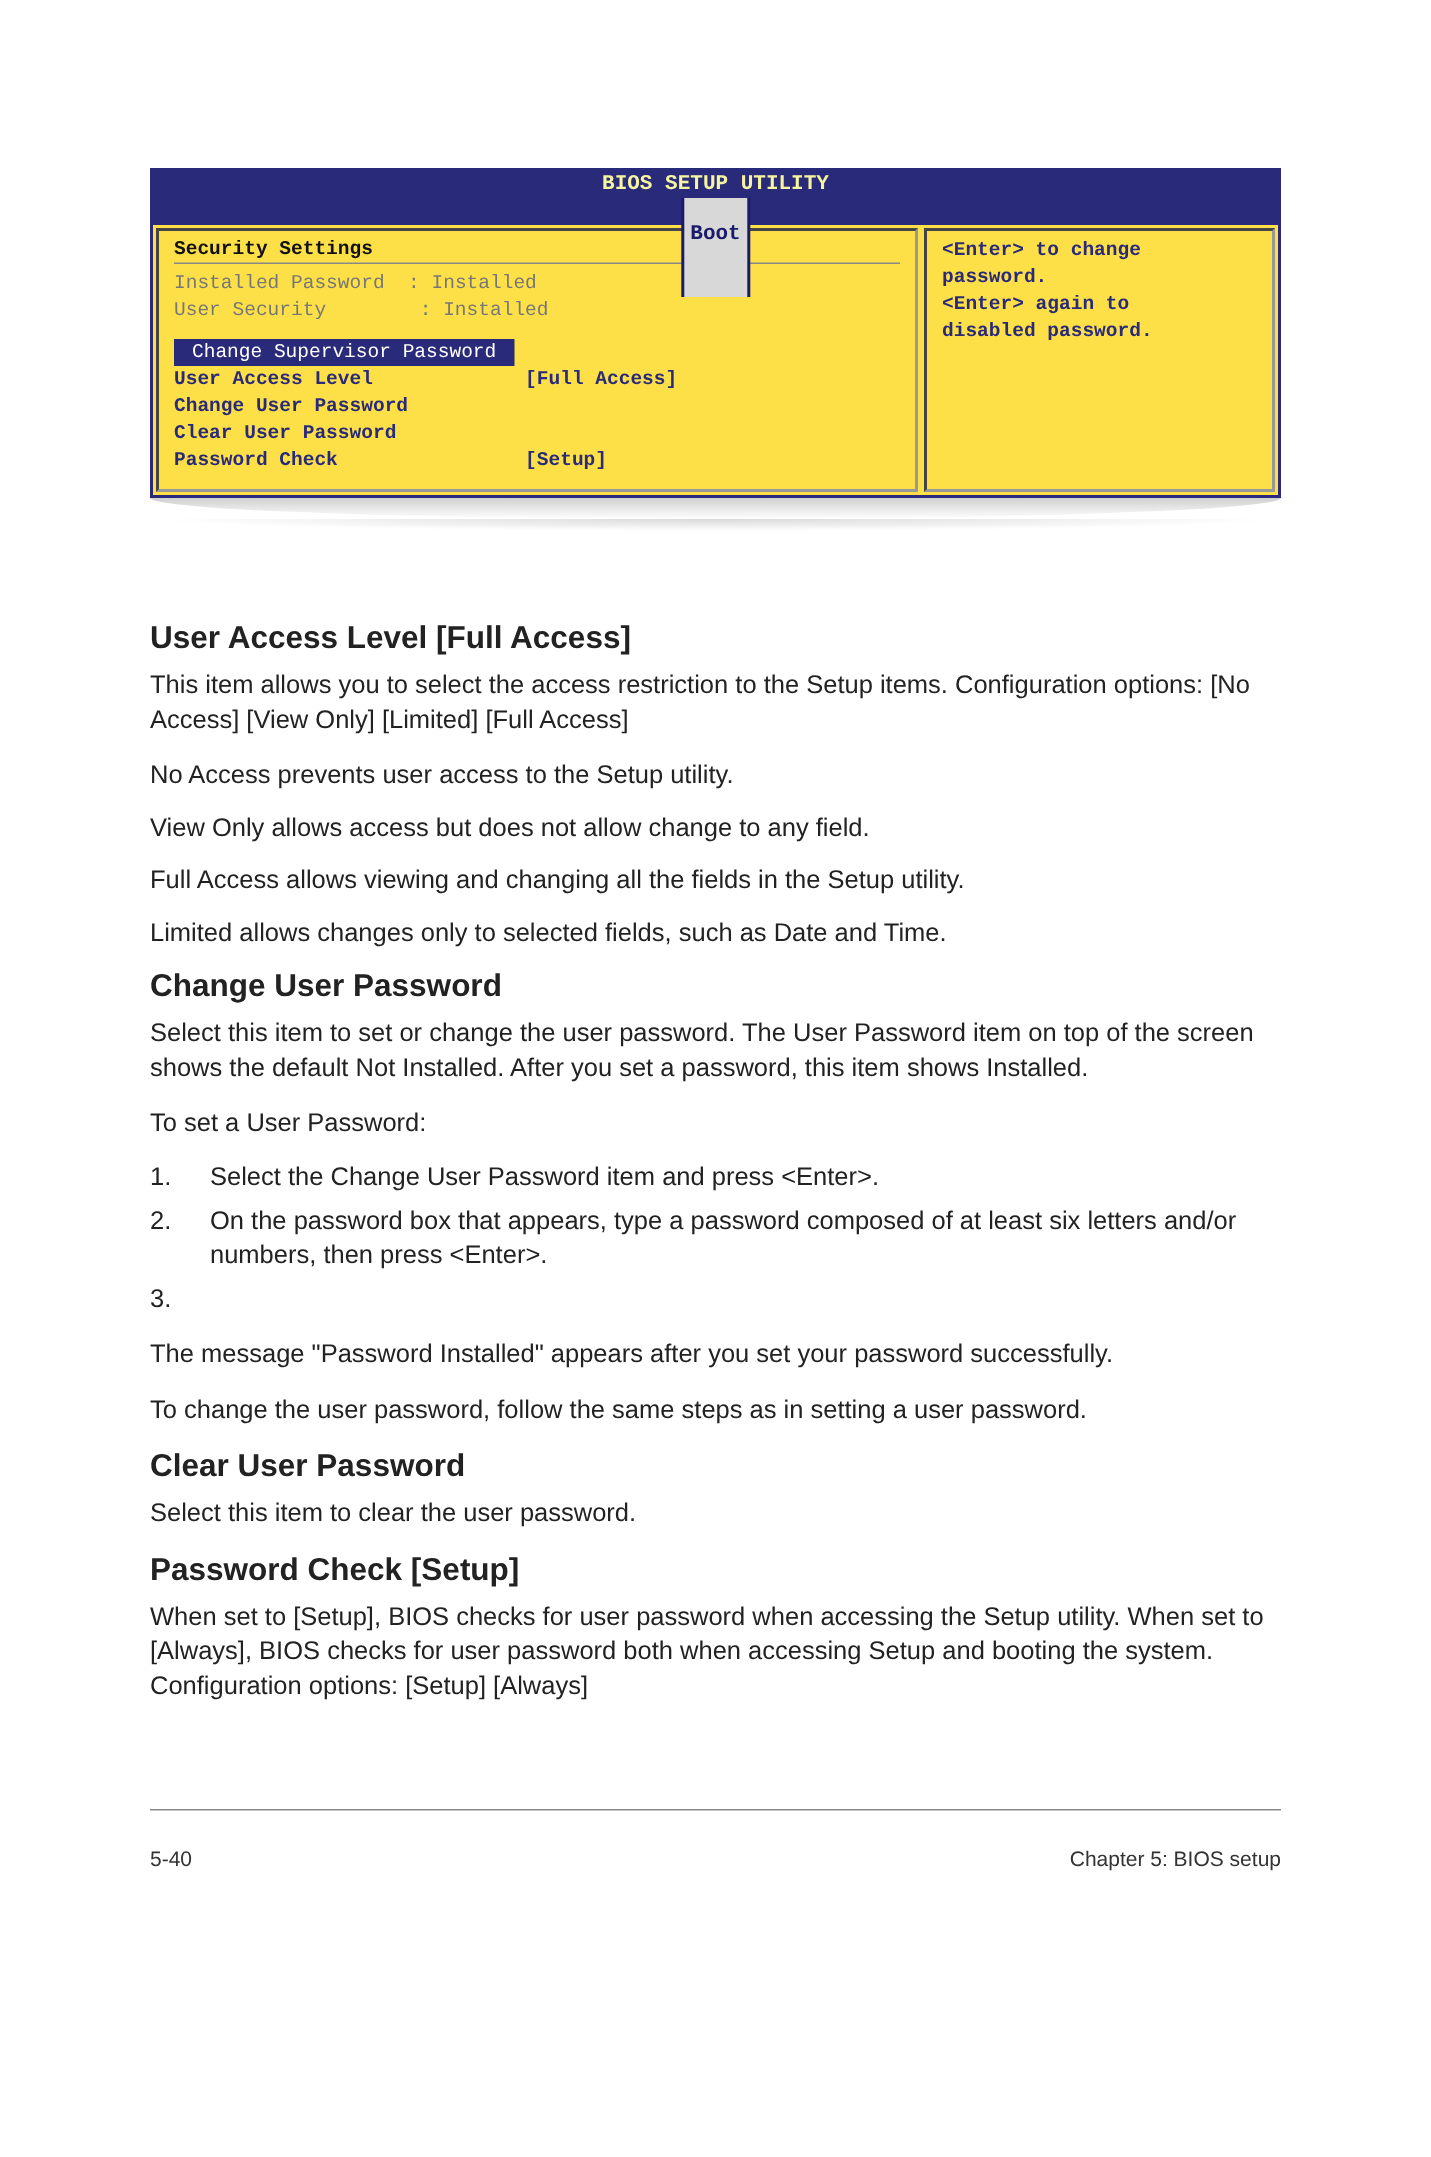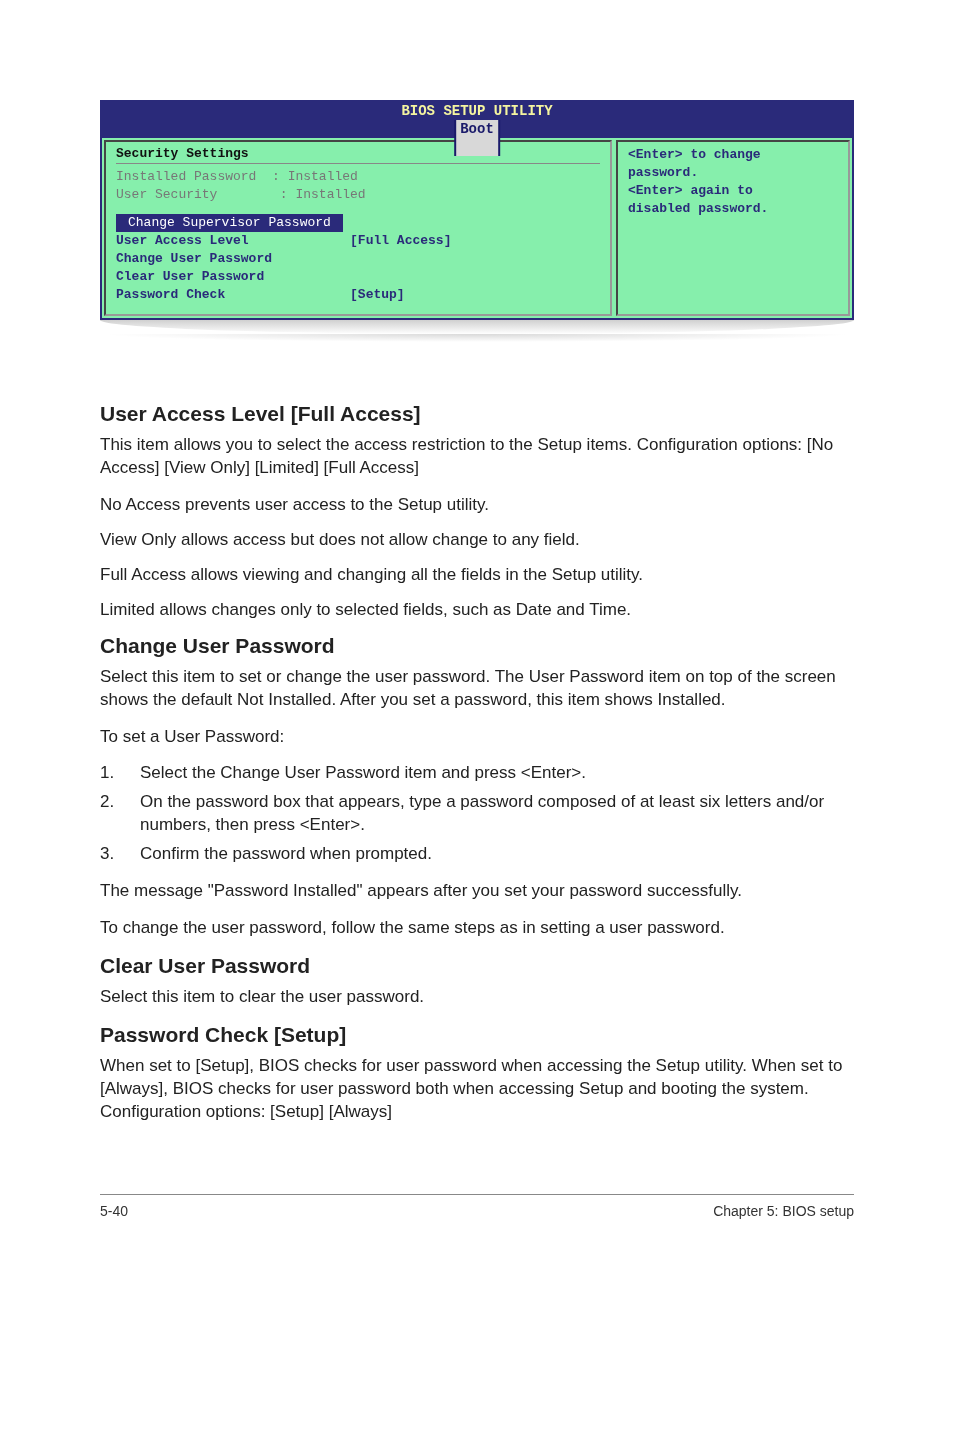--- a/index.html
+++ b/index.html
@@ -11,22 +11,23 @@
     width: 954px;
   }
   .page {
     padding: 100px 100px 40px 100px;
   }
   .bios-wrap {
     margin-bottom: 60px;
   }
   .bios-shell {
     border: 2px solid #2a2a7a;
-    background: #86efac;
+    background: #fde047;
     position: relative;
+    margin-top: 12px;
   }
   .bios-titlebar {
     background: #2a2a7a;
     color: #f5f5a0;
     font-family: "Courier New", monospace;
     font-weight: bold;
     text-align: center;
     font-size: 14px;
     height: 18px;
     line-height: 18px;
@@ -39,21 +40,21 @@
   .bios-tab {
     position: absolute;
     left: 50%;
     transform: translateX(-50%);
     top: 0;
     background: #d8d8d8;
     color: #1a1a6a;
     font-family: "Courier New", monospace;
     font-weight: bold;
     font-size: 14px;
-    padding: 0 4px;
+    padding: 15px 4px;
     height: 36px;
     line-height: 18px;
     box-shadow: -2px 0 0 #1a1a6a, 2px 0 0 #1a1a6a;
   }
   .bios-body {
     display: flex;
     font-family: "Courier New", monospace;
     font-size: 13px;
   }
   .bios-left {
@@ -122,21 +123,21 @@
     width: 40px;
     flex-shrink: 0;
   }
   .footer {
     display: flex;
     justify-content: space-between;
     font-size: 14px;
     color: #333;
     border-top: 1px solid #888;
     margin-top: 70px;
-    padding-top: 8px;
+    padding-top: 24px;
   }
 </style>
 </head>
 <body>
 
 <div class="page">
 
   <div class="bios-wrap">
     <div class="bios-shell">
       <div class="bios-titlebar">BIOS SETUP UTILITY</div>
@@ -183,21 +184,20 @@
     <li>
         <span class="li-num">1.</span>
         <span>Select the Change User Password item and press &lt;Enter&gt;.</span>
       </li>
     <li>
         <span class="li-num">2.</span>
         <span>On the password box that appears, type a password composed of at least six letters and/or numbers, then press &lt;Enter&gt;.</span>
       </li>
     <li>
         <span class="li-num">3.</span>
-        <span>Confirm the password when prompted.</span>
       </li>
   </ol>
   <p>The message "Password Installed" appears after you set your password successfully.</p>
   <p>To change the user password, follow the same steps as in setting a user password.</p>
 
   <h2>Clear User Password</h2>
   <p>Select this item to clear the user password.</p>
 
   <h2>Password Check [Setup]</h2>
   <p>When set to [Setup], BIOS checks for user password when accessing the Setup utility. When set to [Always], BIOS checks for user password both when accessing Setup and booting the system. Configuration options: [Setup] [Always]</p>

